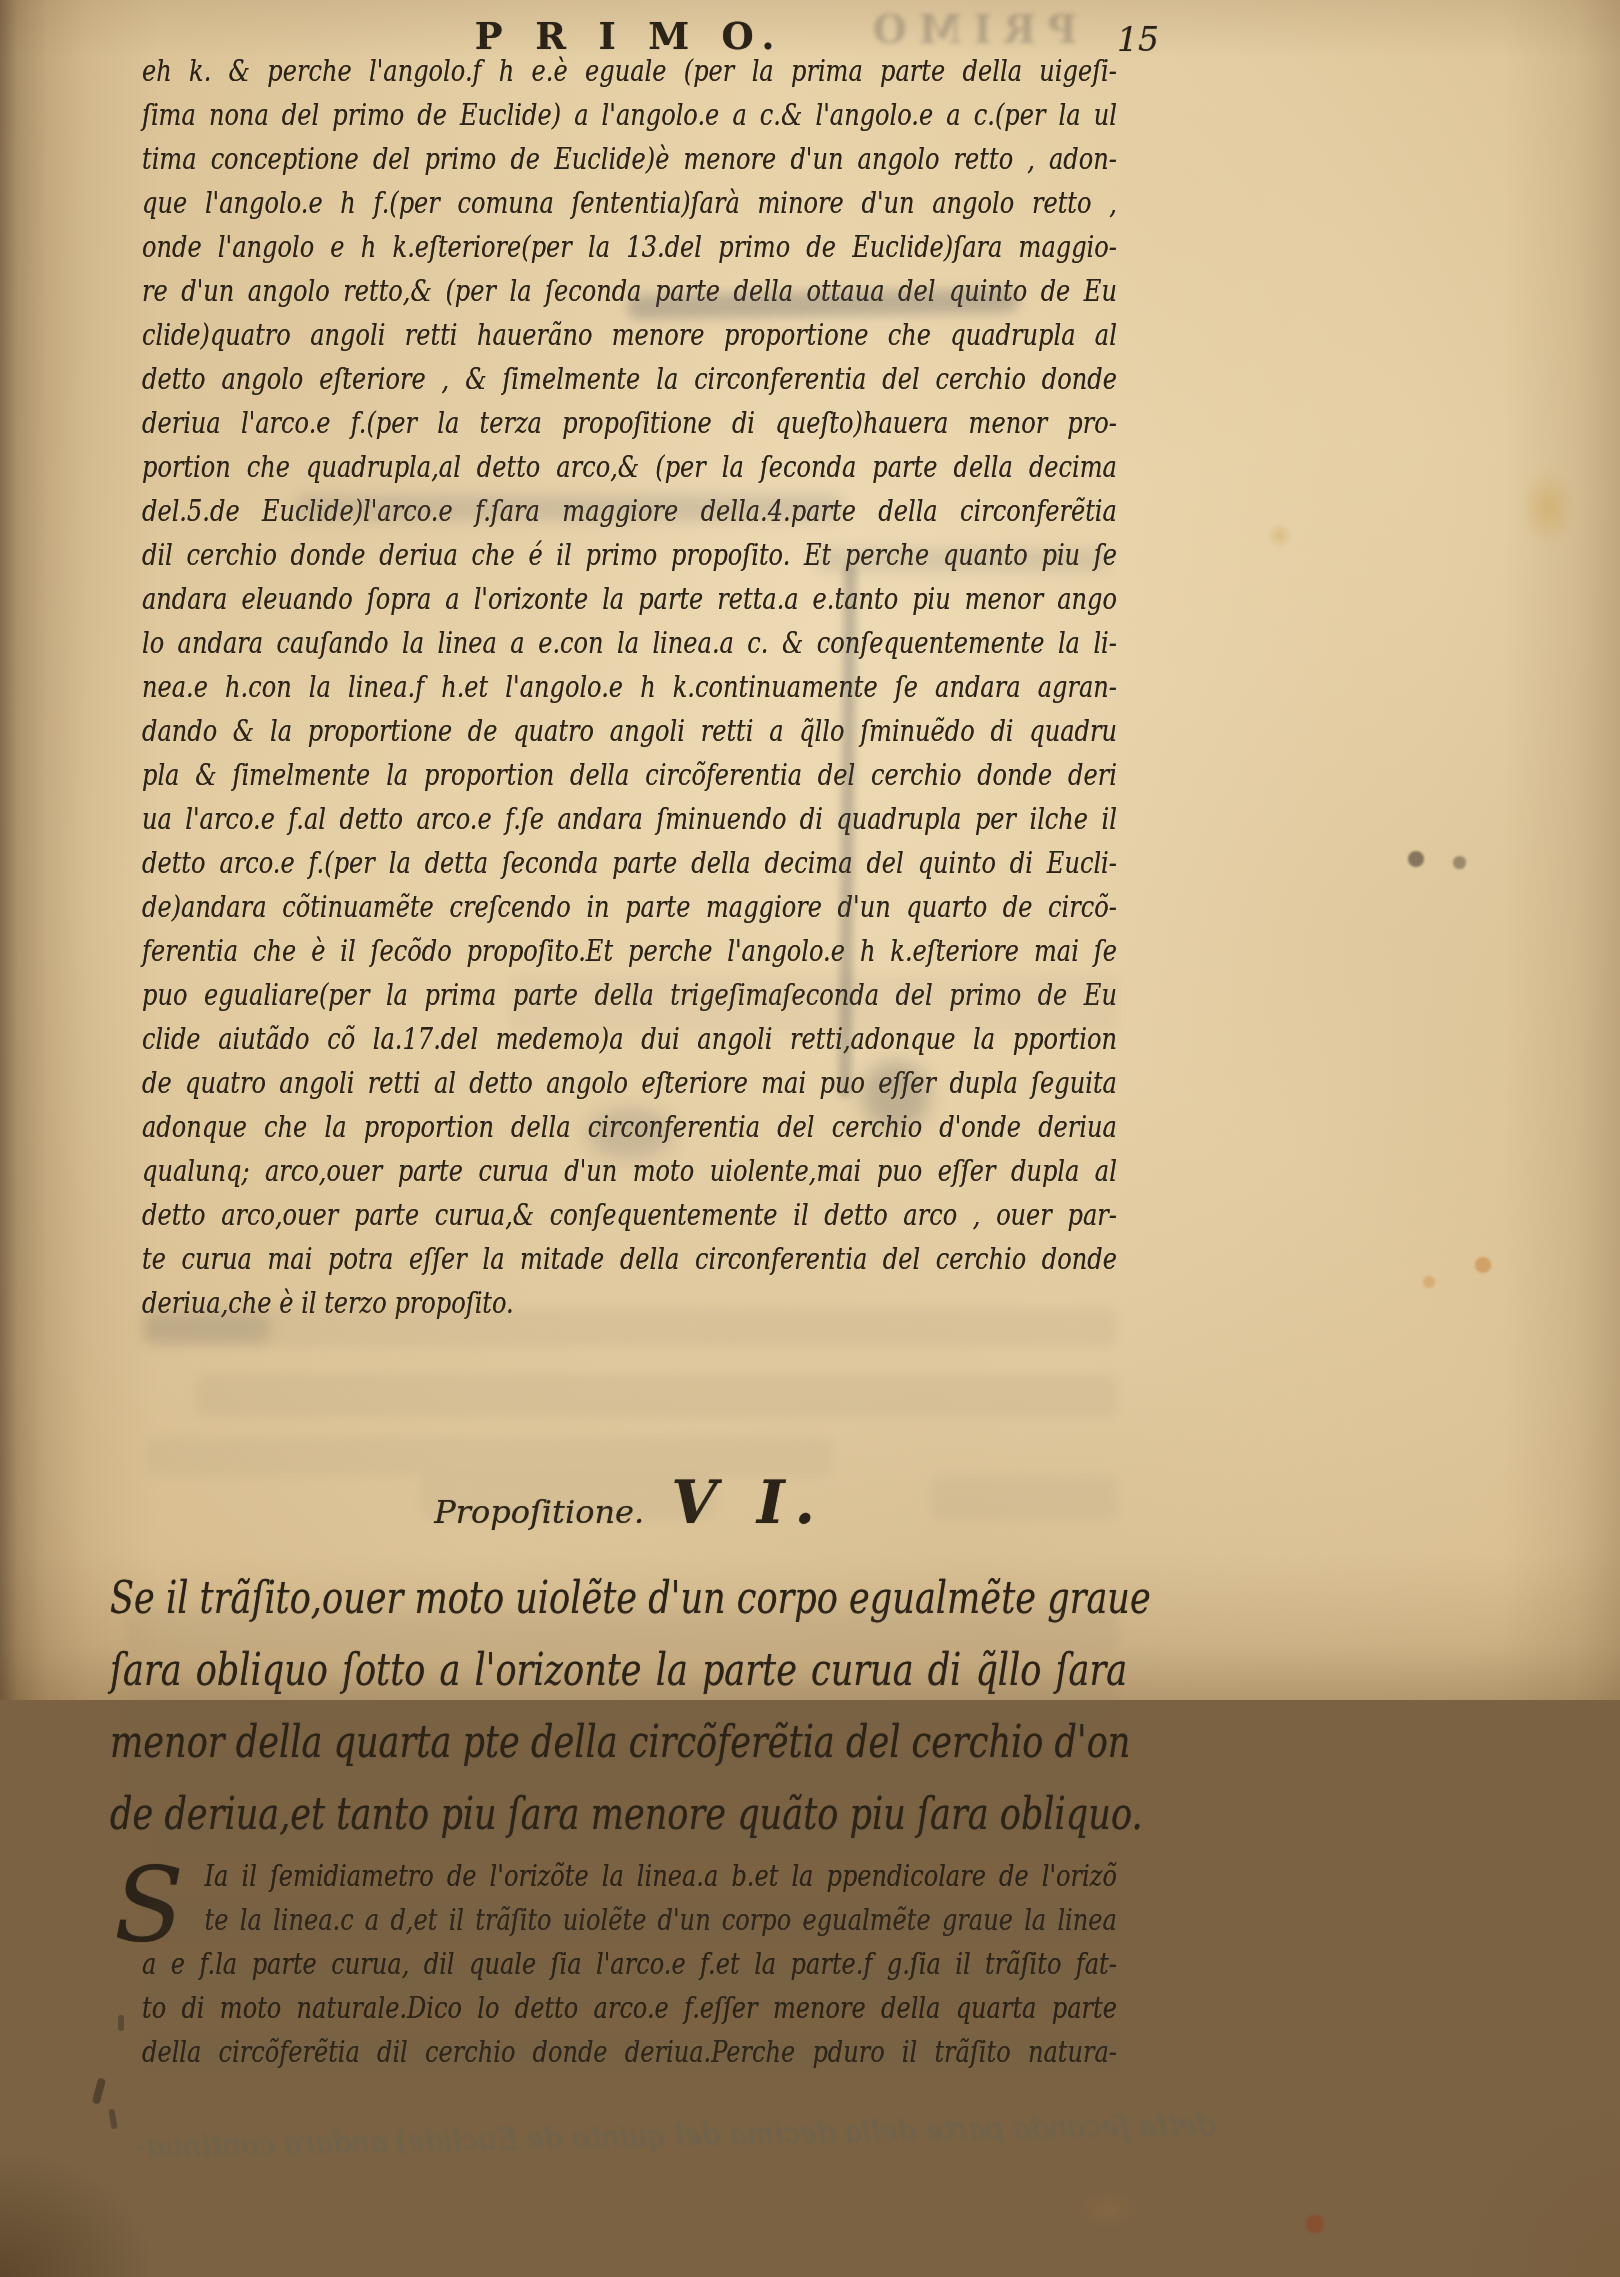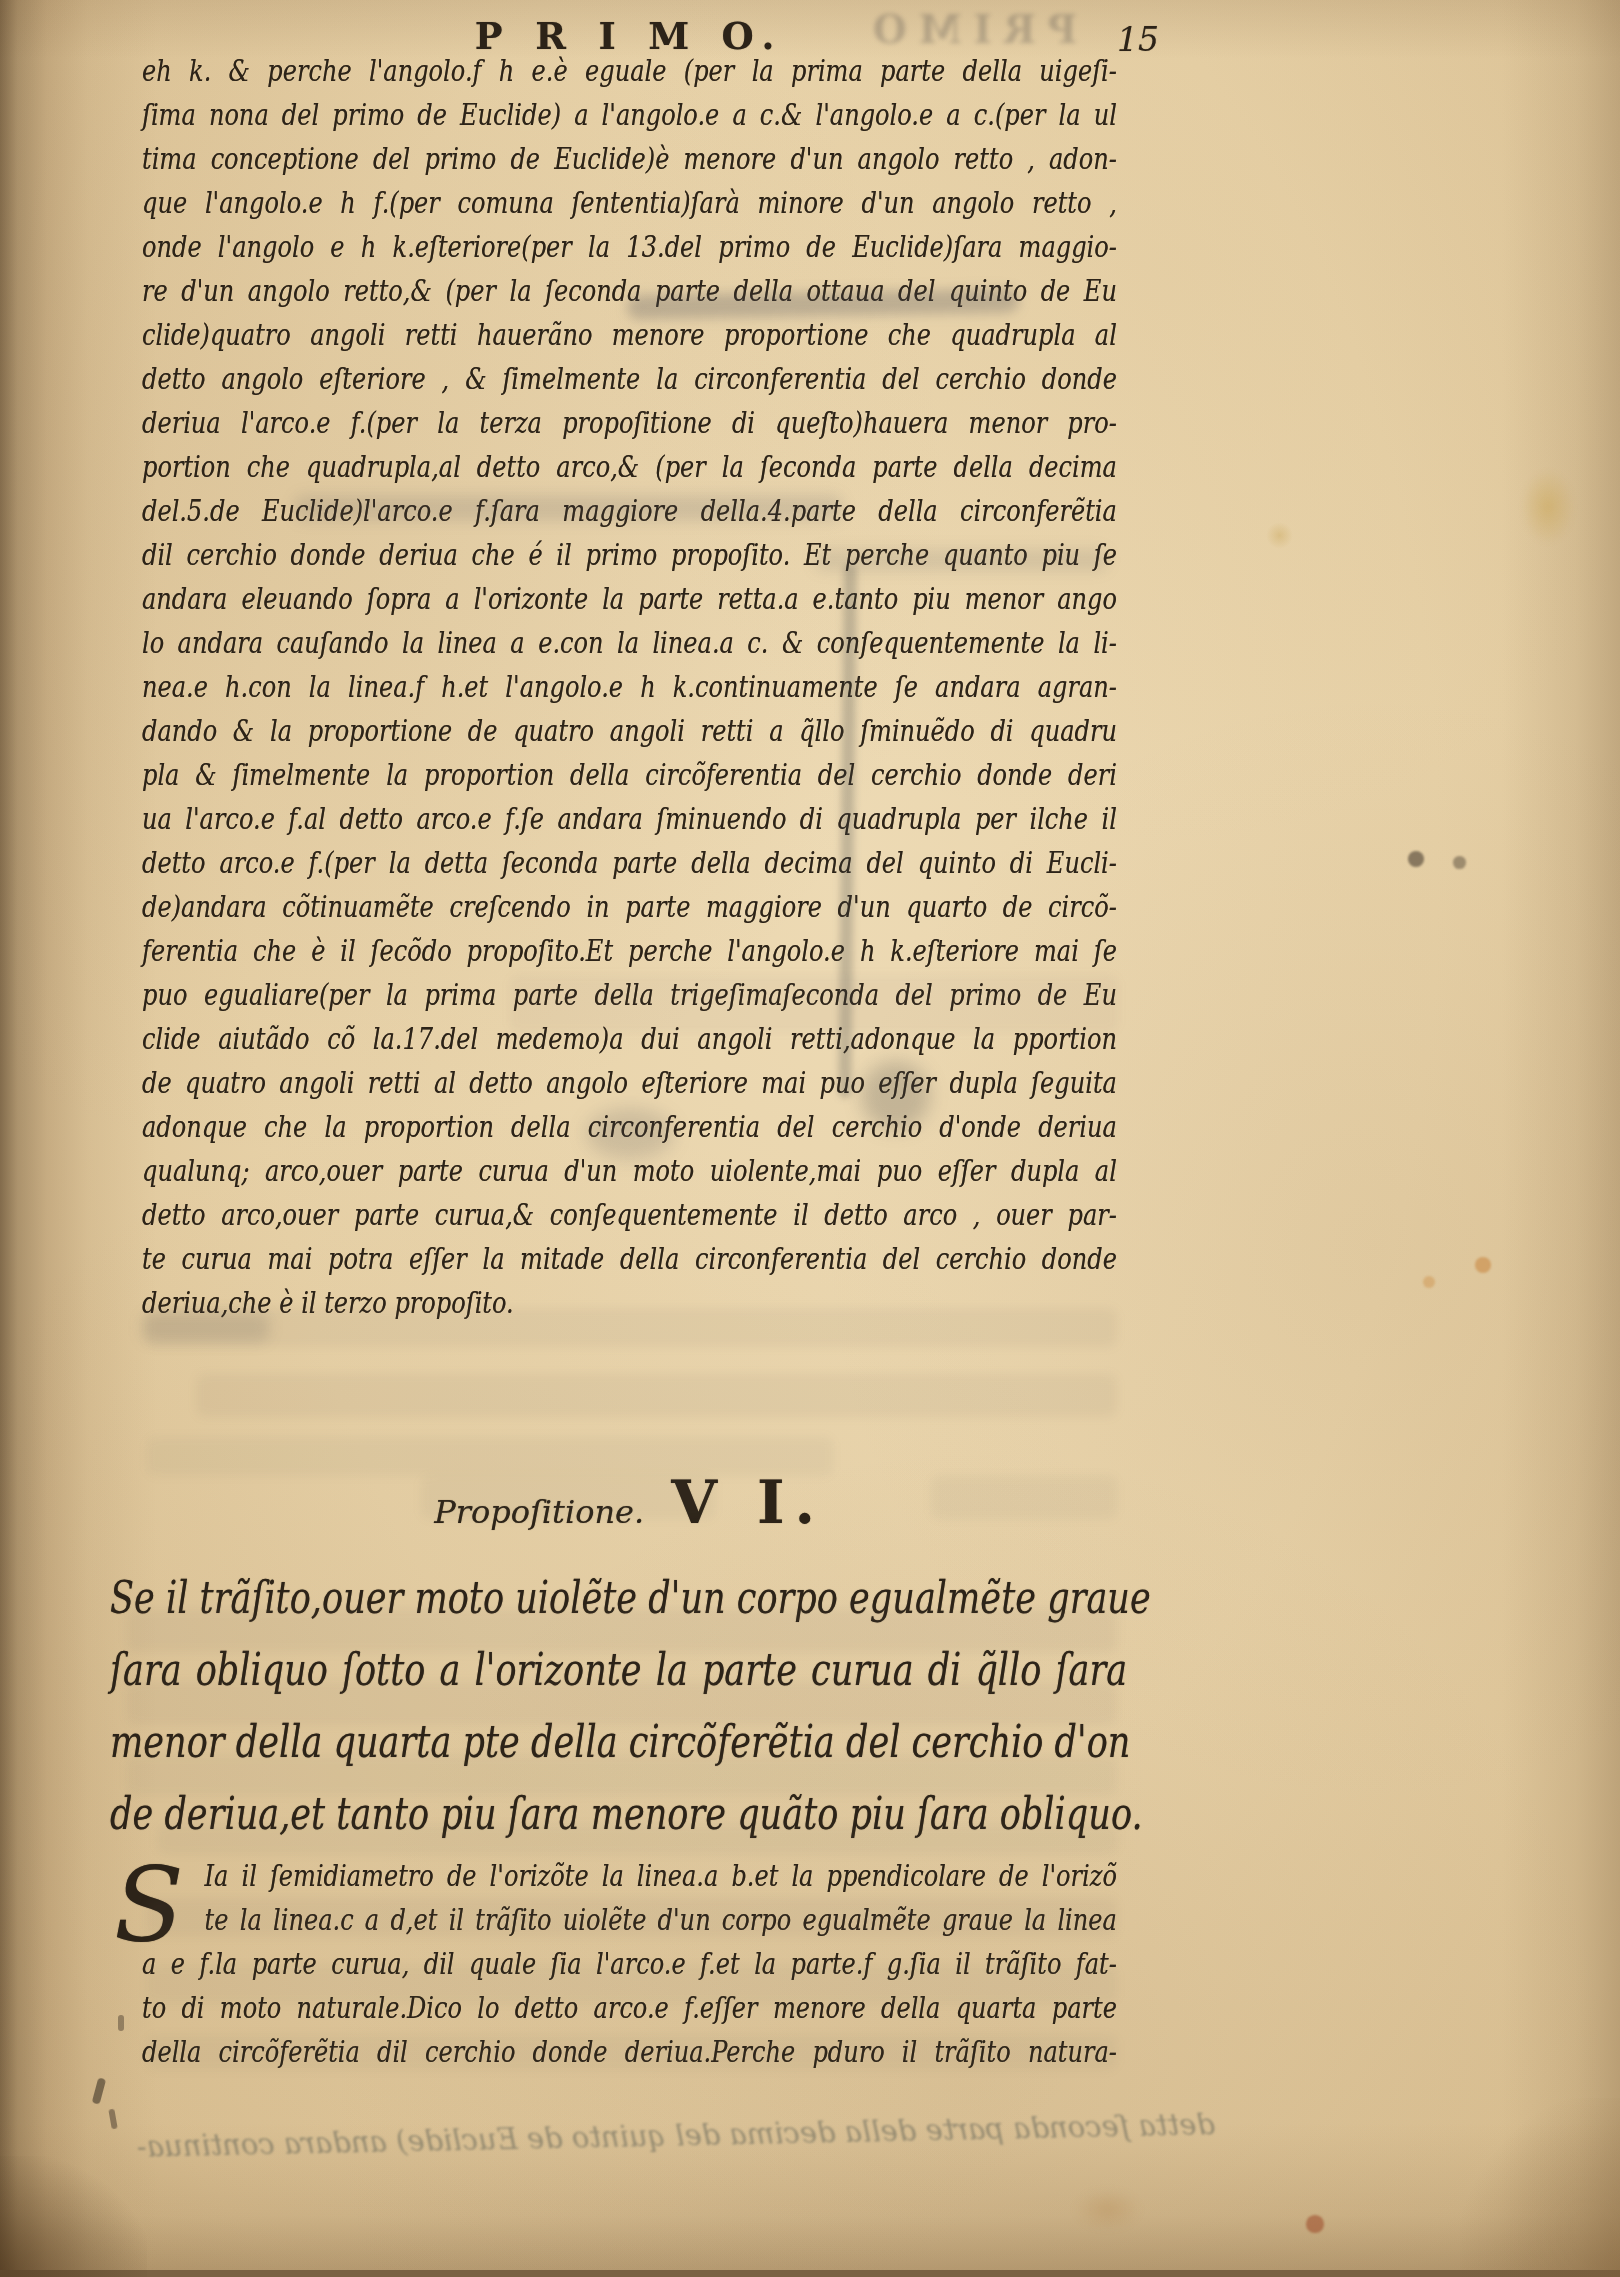--- a/index.html
+++ b/index.html
@@ -1,18 +1,18 @@
 <!DOCTYPE html>
 <html><head>
 <meta charset="utf-8">
 <style>
   html,body{margin:0;padding:0;}
   body{width:1620px;height:2278px;overflow:hidden;background:#7a6243;}
   .page{
-    position:relative;width:1620px;height:2270px;
+    position:relative;width:1620px;height:1700px;
     background-color:#e2cba0;
     background-image:
       linear-gradient(90deg, rgba(74,52,28,0.62) 0px, rgba(96,70,40,0.40) 17.6px, rgba(140,108,70,0.30) 47px, rgba(170,140,98,0.18) 88px, rgba(0,0,0,0) 157px),
       linear-gradient(270deg, rgba(120,92,58,0.30) 0px, rgba(140,112,74,0.16) 44px, rgba(0,0,0,0) 118px),
       linear-gradient(0deg, rgba(118,88,52,0.38) 0px, rgba(140,108,68,0.18) 54px, rgba(0,0,0,0) 147px),
       linear-gradient(180deg, rgba(150,120,82,0.22) 0px, rgba(0,0,0,0) 59px),
       radial-gradient(ellipse at 52% 38%, #eddab4 0%, #e6d0a6 50%, #d9bf92 85%, #cdb183 100%);
     font-family:"DejaVu Serif","Liberation Serif",serif;
     color:#2c2318;
   }
@@ -51,21 +51,21 @@
   .proof-block .line:nth-child(1),
   .proof-block .line:nth-child(2){padding-left:78px;}
   .big-block{
     top:1562px;left:110px;width:1304px;font-size:45px;line-height:72px;
     font-style:italic;transform:scaleX(0.78);
   }
   .big-block .line{text-shadow:0 0 1px rgba(44,35,24,0.6);}
   .heading{position:absolute;top:1468px;left:142px;width:975px;text-align:center;}
   .heading-label{font-style:italic;font-size:32px;text-shadow:0 0 1px rgba(44,35,24,0.55);}
   .heading-numeral{
-    font-size:59px;font-weight:bold;letter-spacing:9.8px;
+    font-style:italic;font-size:59px;font-weight:bold;letter-spacing:9.8px;
     margin-left:27px;text-shadow:0 0 1px rgba(44,35,24,0.55);
   }
   .initial{
     position:absolute;top:1860px;left:114px;font-size:102px;line-height:0.9;
     font-style:italic;text-shadow:0 0 1px rgba(44,35,24,0.6);
   }
   
   .ghost-stripe{position:absolute;filter:blur(4.9px);border-radius:9.8px;pointer-events:none;}
   .ghost-bottom{
     position:absolute;top:2119px;left:98px;width:1117px;

